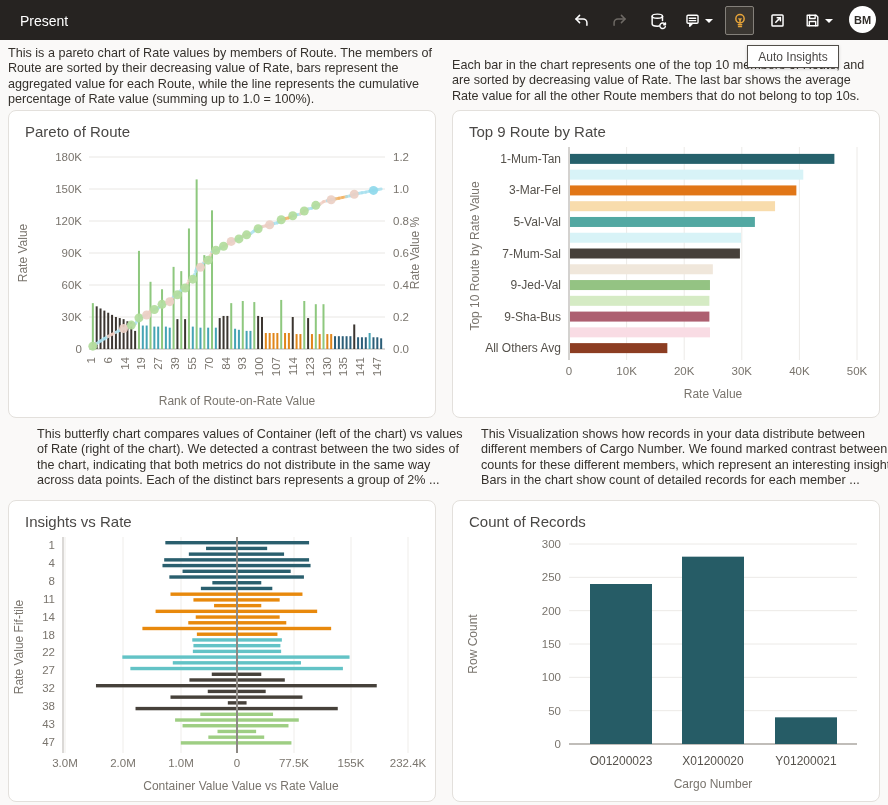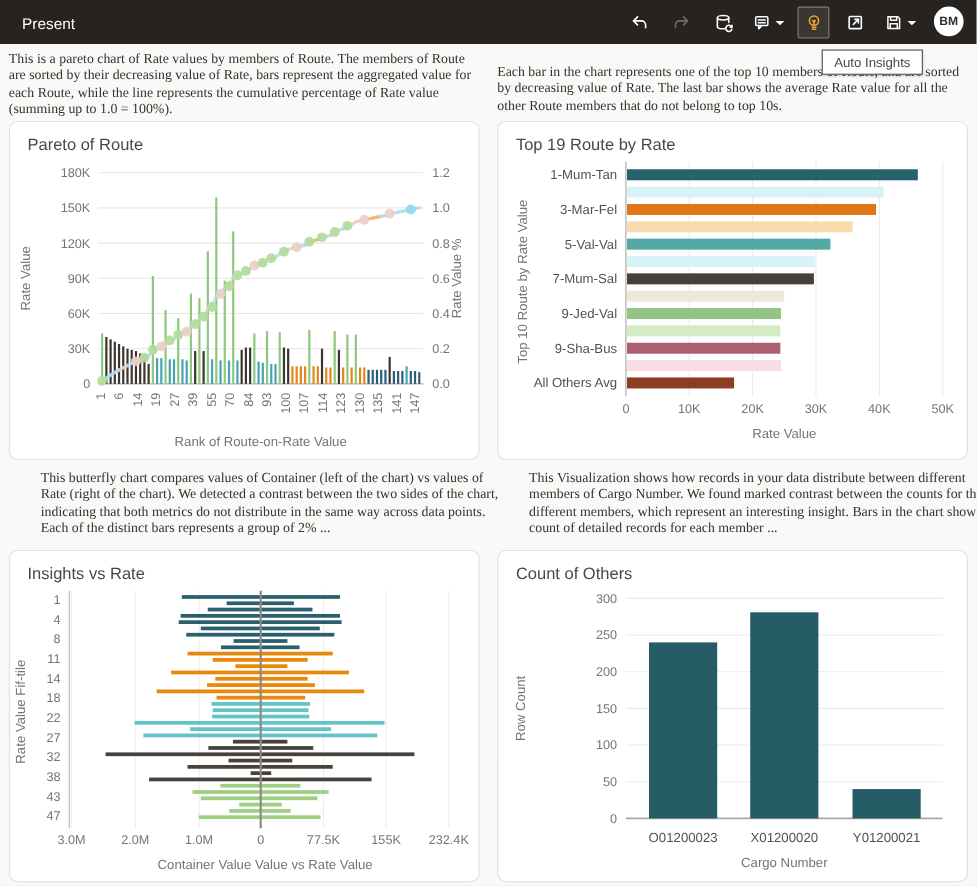--- a/index.html
+++ b/index.html
@@ -12,21 +12,21 @@
   .actions { display:flex; align-items:flex-start; gap:9px; }
   .icon-btn { height:29px; min-width:29px; background:transparent; border:none; display:flex; align-items:center; justify-content:center; gap:4px; cursor:pointer; padding:0 3px; }
   .icon-btn.active { background:#3A3631; border:1px solid #84807A; border-radius:2px; }
   .caret { width:0; height:0; border-left:4px solid transparent; border-right:4px solid transparent; border-top:4px solid #fff; }
   .avatar { width:27px; height:27px; border-radius:50%; background:#fff; color:#312E2A; font-size:11px; font-weight:700; display:flex; align-items:center; justify-content:center; cursor:pointer; margin-left:4px; }
 
   
   .tooltip { position:absolute; left:747px; top:45px; width:92px; height:23px; background:#fff; border:1px solid #514E49; display:flex; align-items:center; justify-content:center; font-size:12px; color:#4A4846; z-index:20; box-shadow:0 1px 3px rgba(0,0,0,.18); }
 
   
-  .desc-row { display:grid; grid-template-columns:428px 428px; gap:16px; padding:6px 0 0 8px; height:70px;font-family:Liberation Serif, serif; }
+  .desc-row { display:grid; grid-template-columns:428px 428px; gap:16px; padding:6px 0 0 8px; height:70px; }
   .desc-row.second { height:82px; padding-top:9px;margin-left:29px; }
   .desc { font-size:12.6px; line-height:15.3px; color:#35312C; }
   .desc.offset { padding-top:12px; }
 
   
   .card-row { display:grid; grid-template-columns:428px 428px; gap:16px; padding:0 8px; }
   .card { position:relative; background:#fff; border:1px solid #E3E0DC; border-radius:8px; overflow:hidden; }
   .card-row.first .card { height:308px;padding-left:16px; }
   .card-row.second .card { height:302px; }
   .card-title { position:absolute; top:12px; left:16px; font-size:15px; color:#4A4846; z-index:2; }
@@ -328,21 +328,21 @@
           <text x="321.52941176470586" y="246" text-anchor="end" transform="rotate(-90 321.52941176470586 246)" font-size="12px">130</text>
           <text x="338.3529411764706" y="246" text-anchor="end" transform="rotate(-90 338.3529411764706 246)" font-size="12px">135</text>
           <text x="355.1764705882353" y="246" text-anchor="end" transform="rotate(-90 355.1764705882353 246)" font-size="12px">141</text>
           <text x="372" y="246" text-anchor="end" transform="rotate(-90 372 246)" font-size="12px">147</text>
           <text x="228" y="294" text-anchor="middle" class="axis-title">Rank of Route-on-Rate Value</text>
           <text x="18" y="142" text-anchor="middle" class="axis-title" transform="rotate(-90 18 142)">Rate Value</text>
           <text x="410" y="142" text-anchor="middle" class="axis-title" transform="rotate(-90 410 142)">Rate Value %</text>
         </svg>
     </div>
     <div class="card">
-      <div class="card-title">Top 19 Route by Rate</div>
+      <div class="card-title">Top 9 Route by Rate</div>
       <svg class="chart" id="svg-top10" width="426" height="306" viewBox="0 0 426 306">
           <line x1="116" y1="36" x2="116" y2="249" stroke="#A9A5A0" stroke-width="1"></line>
           <text x="116" y="264" text-anchor="middle" font-size="12px">0</text>
           <line x1="173.6" y1="36" x2="173.6" y2="249" stroke="#ECEAE7" stroke-width="1"></line>
           <text x="173.6" y="264" text-anchor="middle" font-size="12px">10K</text>
           <line x1="231.2" y1="36" x2="231.2" y2="249" stroke="#ECEAE7" stroke-width="1"></line>
           <text x="231.2" y="264" text-anchor="middle" font-size="12px">20K</text>
           <line x1="288.8" y1="36" x2="288.8" y2="249" stroke="#ECEAE7" stroke-width="1"></line>
           <text x="288.8" y="264" text-anchor="middle" font-size="12px">30K</text>
           <line x1="346.4" y1="36" x2="346.4" y2="249" stroke="#ECEAE7" stroke-width="1"></line>
@@ -445,21 +445,21 @@
           <text x="46" y="173.29999999999998" text-anchor="end" font-size="12px">27</text>
           <text x="46" y="191.2" text-anchor="end" font-size="12px">32</text>
           <text x="46" y="209.1" text-anchor="end" font-size="12px">38</text>
           <text x="46" y="227" text-anchor="end" font-size="12px">43</text>
           <text x="46" y="244.89999999999998" text-anchor="end" font-size="12px">47</text>
           <text x="232" y="289" text-anchor="middle" class="axis-title">Container Value Value vs Rate Value</text>
           <text x="14" y="146" text-anchor="middle" class="axis-title" transform="rotate(-90 14 146)">Rate Value Fif-tile</text>
         </svg>
     </div>
     <div class="card">
-      <div class="card-title">Count of Others</div>
+      <div class="card-title">Count of Records</div>
       <svg class="chart" id="svg-count" width="426" height="300" viewBox="0 0 426 300">
           <line x1="116" y1="43" x2="404" y2="43" stroke="#ECEAE7" stroke-width="1"></line>
           <text x="108" y="47" text-anchor="end" font-size="12px">300</text>
           <line x1="116" y1="76.33333333333334" x2="404" y2="76.33333333333334" stroke="#ECEAE7" stroke-width="1"></line>
           <text x="108" y="80.33333333333334" text-anchor="end" font-size="12px">250</text>
           <line x1="116" y1="109.66666666666667" x2="404" y2="109.66666666666667" stroke="#ECEAE7" stroke-width="1"></line>
           <text x="108" y="113.66666666666667" text-anchor="end" font-size="12px">200</text>
           <line x1="116" y1="143" x2="404" y2="143" stroke="#ECEAE7" stroke-width="1"></line>
           <text x="108" y="147" text-anchor="end" font-size="12px">150</text>
           <line x1="116" y1="176.33333333333334" x2="404" y2="176.33333333333334" stroke="#ECEAE7" stroke-width="1"></line>

